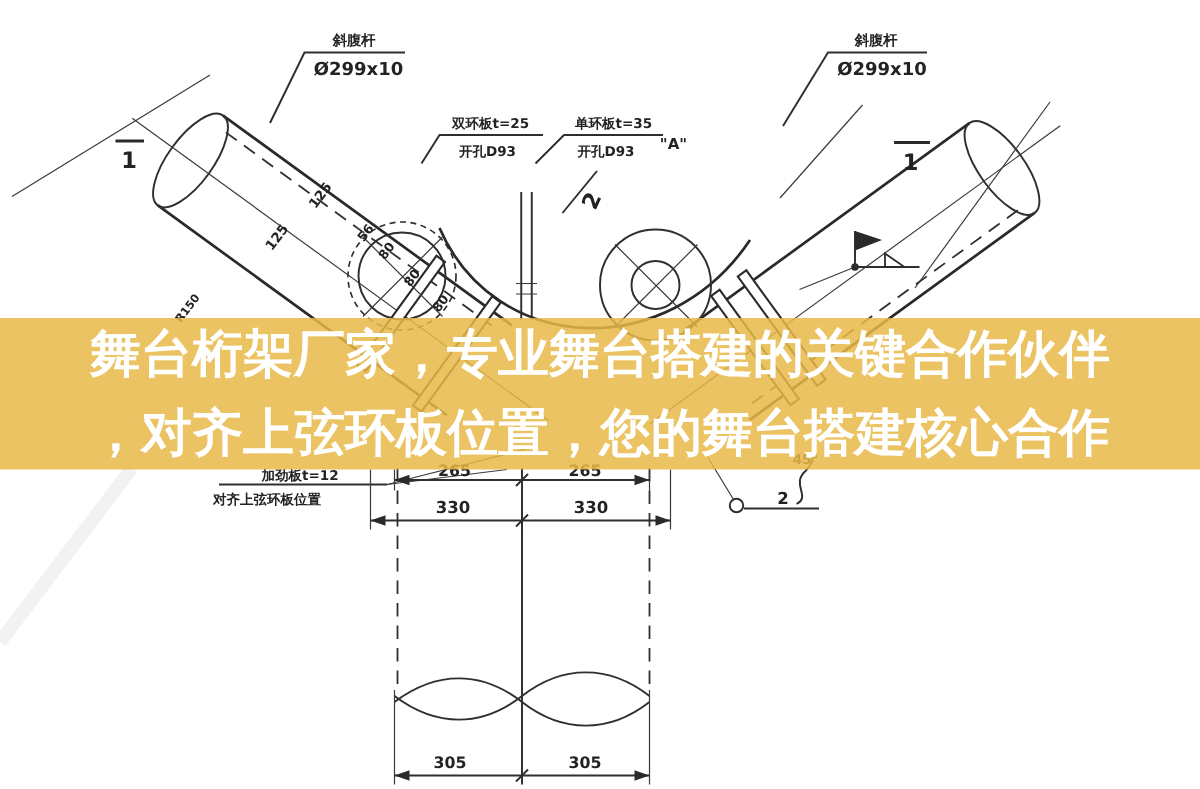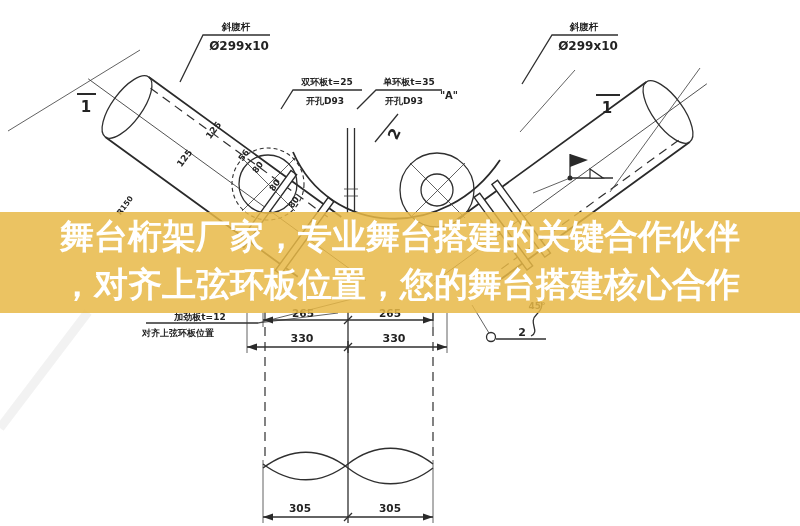--- a/index.html
+++ b/index.html
@@ -16,21 +16,21 @@
   .dash-s{stroke:#2f2f2f;stroke-width:1.1;fill:none;stroke-dasharray:4 3;}
   .plate{fill:#ffffff;stroke:#2a2a2a;stroke-width:1.4;}
   .callout-title{font-size:9.5px;font-weight:700;}
   .callout-spec{font-size:12px;font-weight:700;}
   .dim-txt{font-size:10.5px;font-weight:700;}
   .dim-rot{font-size:9px;font-weight:700;}
   .sec-num{font-size:15px;font-weight:700;}
   .arrow{fill:#2a2a2a;stroke:none;}
   .banner{
     position:absolute;left:0;top:212px;width:800px;height:101px;
-    display:flex;flex-direction:column;align-items:center;justify-content:flex-start;
+    display:flex;flex-direction:column;align-items:center;justify-content:space-between;
     z-index:5;
   }
   .banner-line{
     font-size:34px;line-height:48px;font-weight:700;white-space:nowrap;
     letter-spacing:0px;text-align:center;
   }
 </style>
 </head>
 <body>
 

